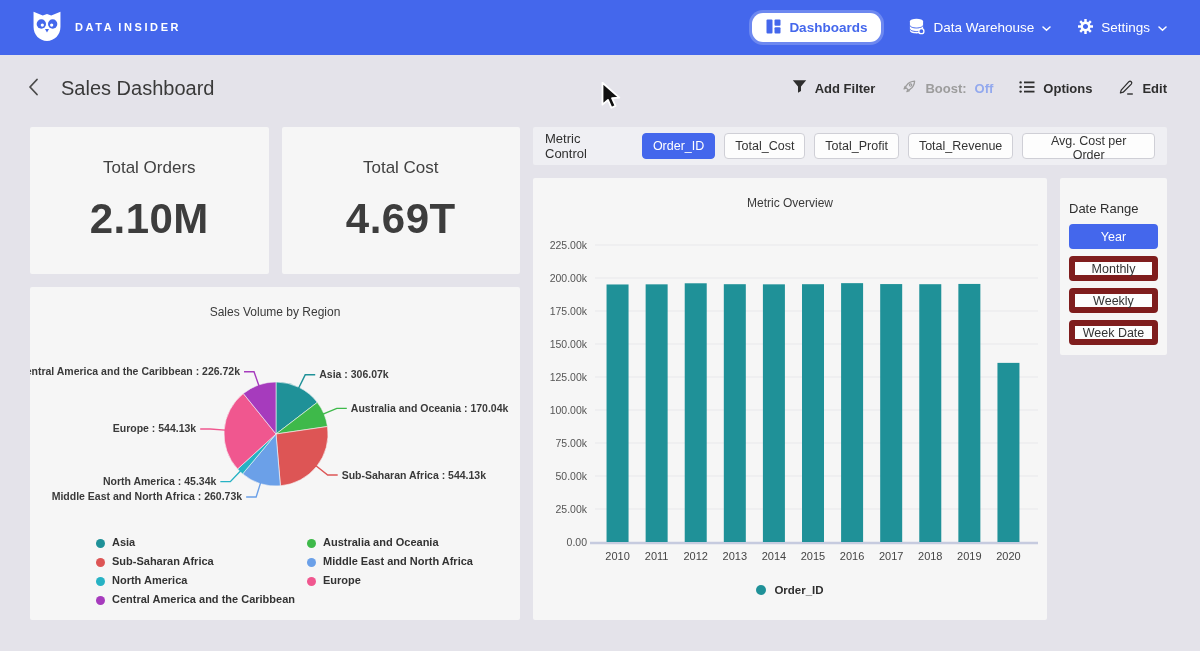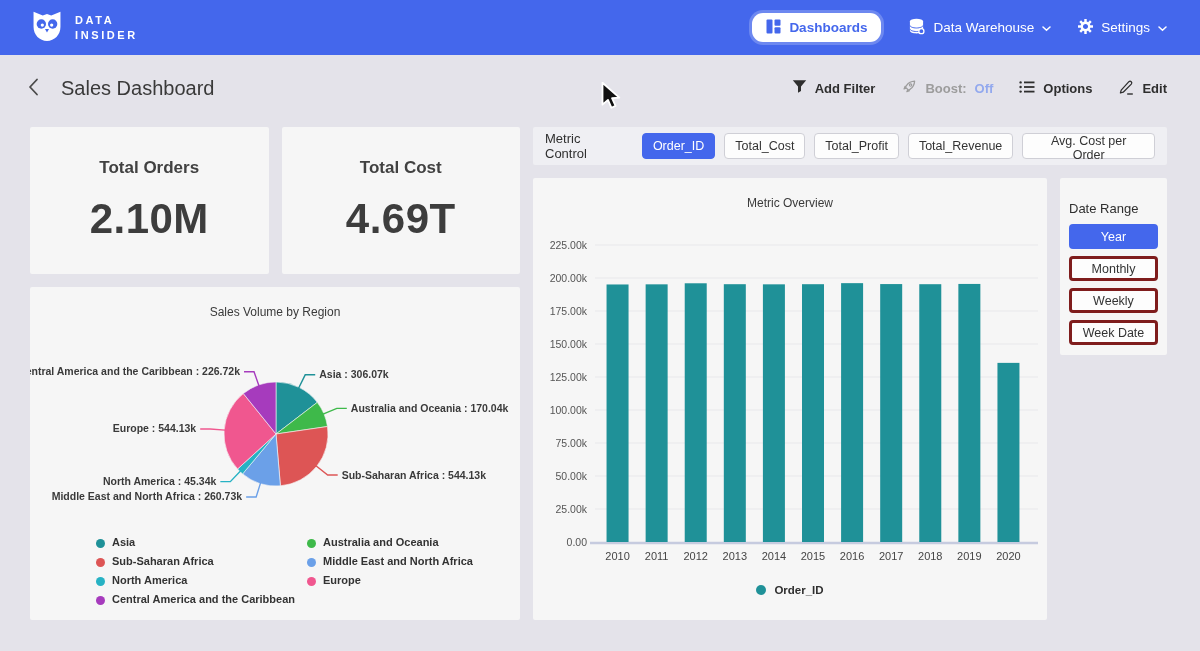--- a/index.html
+++ b/index.html
@@ -3,39 +3,39 @@
 <meta charset="utf-8">
 <style>
 *{box-sizing:border-box;margin:0;padding:0}
 html,body{width:1200px;height:651px}
 body{font-family:"Liberation Sans","DejaVu Sans",sans-serif;background:#e4e3ea}
 .page{position:relative;width:1200px;height:651px;background:#e4e3ea;overflow:hidden}
 
 
 .topnav{position:absolute;top:0;left:0;right:0;height:55px;background:#4467ec;display:flex;align-items:center;justify-content:space-between;padding:0 33px 0 30px}
 .brand{display:flex;align-items:center;gap:11px}
-.brand-text{display:flex;flex-direction:column;gap:4px;color:#fff;font-size:11px;font-weight:700;letter-spacing:2.6px;line-height:1}
+.brand-text{display:flex;flex-direction:row;gap:4px;color:#fff;font-size:11px;font-weight:700;letter-spacing:2.6px;line-height:1}
 .nav-right{display:flex;align-items:center;gap:27px}
 .pill{display:flex;align-items:center;gap:8px;background:#fff;border:none;border-radius:11px;height:29px;padding:0 14px;color:#4467ec;font-size:13.5px;font-weight:700;box-shadow:0 0 0 3px rgba(255,255,255,.22);cursor:pointer;font-family:inherit}
 .nav-item{display:flex;align-items:center;gap:8px;color:#fff;font-size:13.5px;cursor:pointer}
 
 
 .subheader{position:absolute;top:55px;left:0;right:0;height:66px;display:flex;align-items:center;padding:0 33px 0 28px}
 .back-btn{background:none;border:none;display:flex;align-items:center;cursor:pointer}
 .page-title{font-size:20px;font-weight:500;color:#3a3a3a;margin-left:22px}
 .actions{margin-left:auto;display:flex;align-items:center;gap:26px}
 .action{display:flex;align-items:center;gap:8px;font-size:13px;font-weight:600;color:#2e2e2e;cursor:pointer}
 .action.muted{color:#9c9c9c}
 .action .off{color:#93a9ee}
 
 
 .card{position:absolute;background:#f6f6f6;border-radius:2px}
 .kpi-row{position:absolute;left:30px;top:127px;width:490px;height:147px;display:flex;gap:13px}
 .kpi{flex:1;background:#f6f6f6;border-radius:2px;display:flex;flex-direction:column;align-items:center;justify-content:center;gap:17px}
-.kpi-label{font-size:17px;font-weight:700;color:#414141}
+.kpi-label{font-size:17px;font-weight:400;color:#414141}
 .kpi-value{font-size:42px;font-weight:700;color:#3d3d3d;letter-spacing:.5px}
 .card-title{text-align:center;font-size:12px;font-weight:400;color:#3a3a3a;padding-top:18px}
 
 
 .pie-card{left:30px;top:287px;width:490px;height:333px}
 .pie-svg{position:absolute;left:0;top:42px}
 .pie-legend{position:absolute;left:66px;top:250px;display:flex;gap:12px}
 .legend-col{display:flex;flex-direction:column;gap:8px}
 .legend-item{display:flex;align-items:flex-end;gap:7px;font-size:11px;font-weight:700;color:#333;line-height:11px;white-space:nowrap}
 .legend-dot{width:9px;height:9px;border-radius:50%;flex:0 0 9px}
@@ -48,21 +48,21 @@
 
 
 .bar-card{left:533px;top:178px;width:514px;height:442px}
 .bar-svg{position:absolute;left:8px;top:48px}
 .bar-legend{position:absolute;left:0;right:0;bottom:24px;display:flex;justify-content:center;align-items:center;gap:8px;font-size:11.5px;font-weight:700;color:#2f2f2f}
 .bar-legend-dot{width:10px;height:10px;border-radius:50%}
 
 
 .date-panel{left:1060px;top:178px;width:107px;height:177px;padding:21px 9px}
 .date-label{font-size:13px;color:#2f2f2f}
-.dbtn{display:block;width:100%;height:25px;margin-top:7px;border-radius:4px;border:3px solid #7f1d1d;background:#fdfdfd;font-size:12.5px;color:#333;cursor:pointer;font-family:inherit}
+.dbtn{display:block;width:100%;height:25px;margin-top:7px;border-radius:4px;border:6px solid #7f1d1d;background:#fdfdfd;font-size:12.5px;color:#333;cursor:pointer;font-family:inherit}
 .dbtn.selected{background:#4467ec;border-color:#4467ec;color:#fff}
 
 .cursor{position:absolute;left:600px;top:82px;pointer-events:none}
 svg text{font-family:"Liberation Sans","DejaVu Sans",sans-serif}
 </style>
 </head>
 <body>
 
 <div class="page">
 

